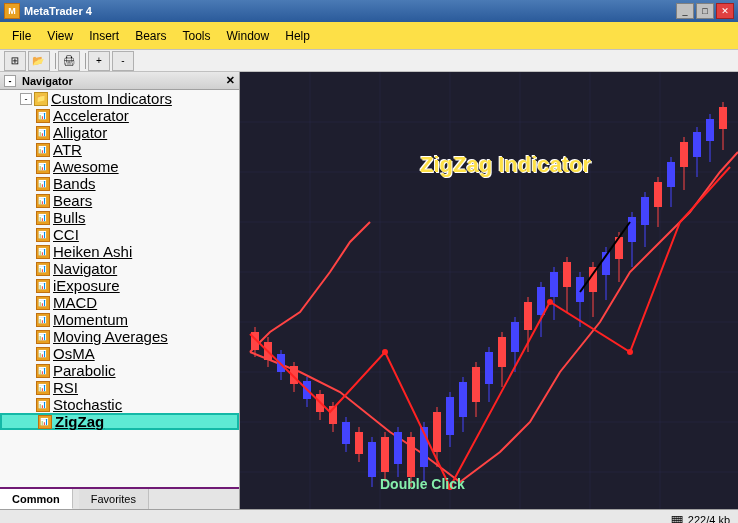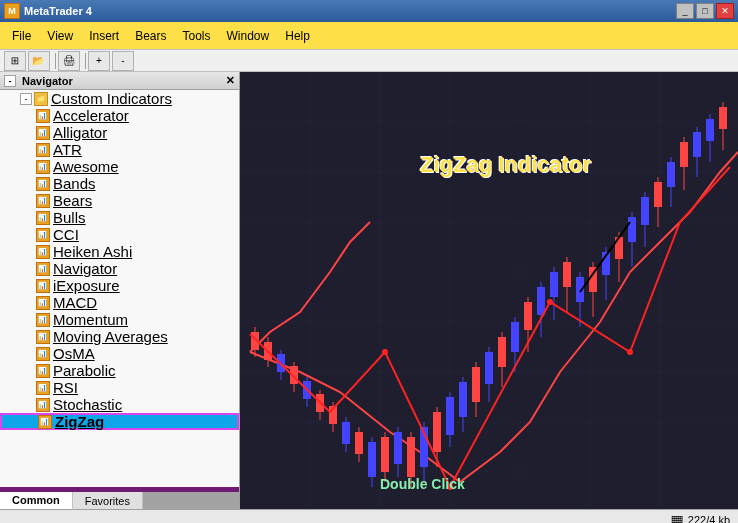--- a/index.html
+++ b/index.html
@@ -66,22 +66,22 @@
     .tree-item {
       display: flex;
       align-items: center;
       padding: 1px 4px;
       cursor: pointer;
       white-space: nowrap;
       font-size: 11px;
       height: 17px;
     }
     .tree-item.zigzag-selected {
-      background: #0ea5e9;
-      border: 2px solid #d946ef;
+      background: #5eead4;
+      border: 2px solid #14b8a6;
       font-weight: bold;
     }
     .tree-indent { width: 16px; flex-shrink: 0; }
     .tree-indent2 { width: 32px; flex-shrink: 0; }
     .tree-expander { width: 12px; height: 12px; border: 1px solid #a0a0a0; background: white; display: flex; align-items: center; justify-content: center; font-size: 9px; flex-shrink: 0; margin-right: 2px; }
     .indicator-icon {
       width: 14px; height: 14px; background: #e8a020; border: 1px solid #c07010;
       display: flex; align-items: center; justify-content: center;
       font-size: 7px; color: white; flex-shrink: 0; margin-right: 3px;
     }
@@ -94,22 +94,23 @@
 
     
     .navigator-tree::-webkit-scrollbar { width: 14px; }
     .navigator-tree::-webkit-scrollbar-track { background: #f0f0f0; }
     .navigator-tree::-webkit-scrollbar-thumb { background: #c0c0c0; border: 1px solid #a0a0a0; }
 
     
     .nav-tabs {
       height: 22px;
       display: flex;
-      border-top: 5px solid #701a75;
-      background: #a3a3a3;
+      border-top: 2px solid #701a75;
+      background: #e5e5e5;
+      gap: 6px;
     }
     .nav-tab {
       padding: 2px 12px;
       font-size: 11px;
       border-right: 1px solid #c0c0c0;
       cursor: pointer;
       display: flex;
       align-items: center;
       background: #e0e0e0;
     }

